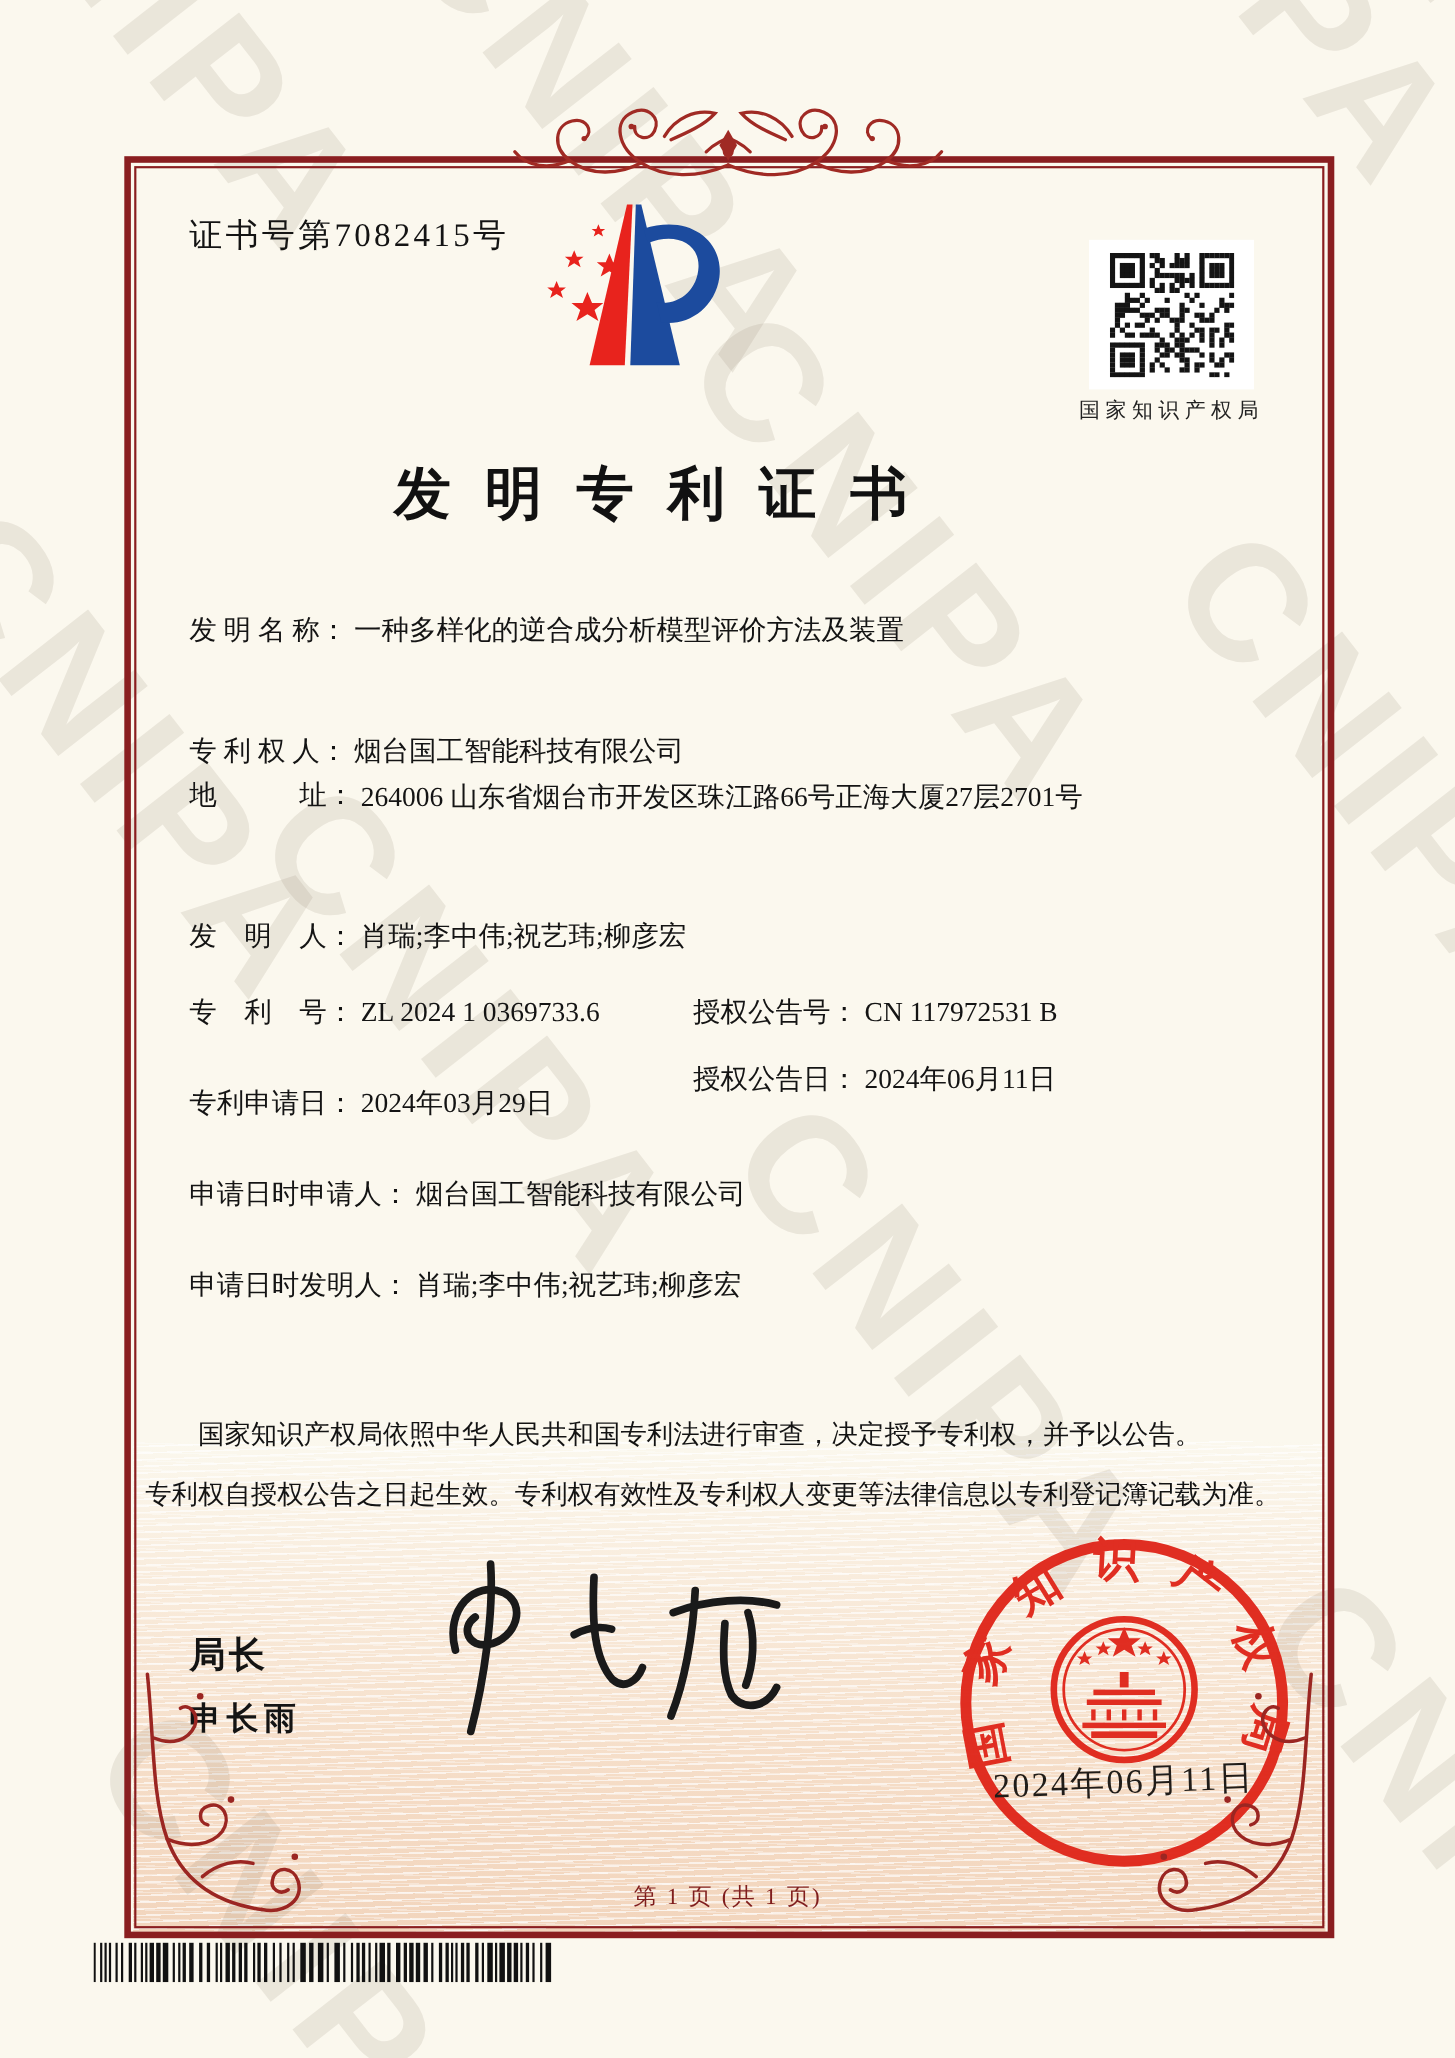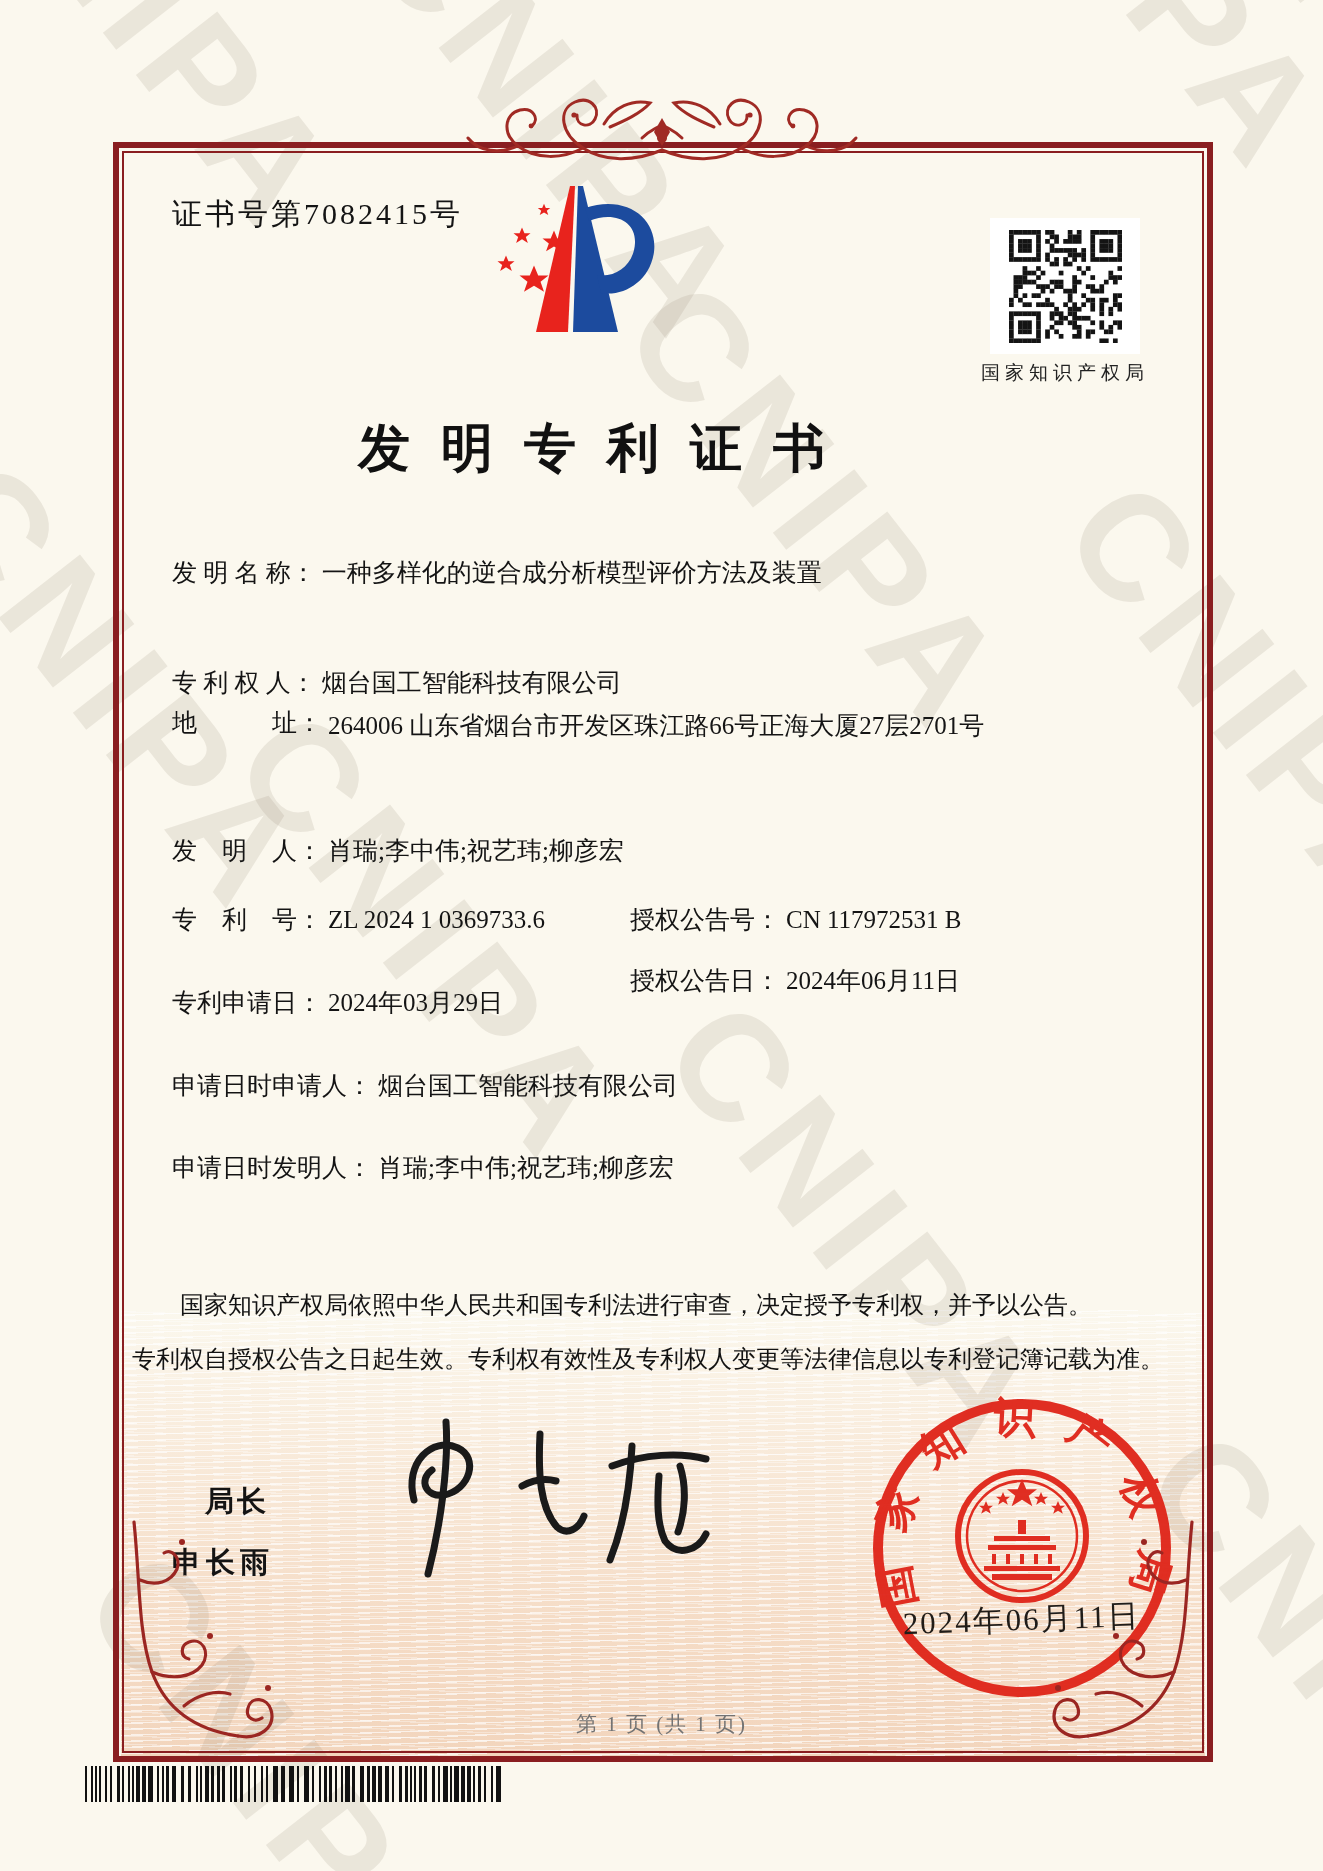--- a/index.html
+++ b/index.html
@@ -46,27 +46,27 @@
   .row-addr .lab{vertical-align:top;}
   .row-addr .val{display:inline-block;width:812px;line-height:39px;vertical-align:top;}
   .row-inventor{top:834px}
   .row-pno{top:903px}.row-pno2{left:630px;top:903px}
   .row-fdate{top:986px}.row-gdate{left:630px;top:964px}
   .row-app{top:1069px}.row-inv2{top:1151px}
   .legal{position:absolute;left:132px;top:1278px;width:1062px;font-size:24px;
          line-height:54px;color:#131313;}
   .legal .l1{text-indent:2em;}
   .sig-role{position:absolute;left:172px;top:1482px;font-family:"Liberation Sans",sans-serif;
-            font-weight:700;font-size:29px;letter-spacing:3px;margin-left:33px;}
+            font-weight:700;font-size:33px;letter-spacing:3px;}
   .sig-name{position:absolute;left:172px;top:1543px;font-family:"Liberation Sans",sans-serif;
             font-weight:700;font-size:29px;letter-spacing:5px;}
   .sig-script{position:absolute;left:372px;top:1408px;z-index:4;}
   .seal{position:absolute;left:862px;top:1388px;z-index:5;opacity:.95;}
   .footer-page{position:absolute;left:0;top:1710px;width:1323px;text-align:center;
-               font-size:21px;letter-spacing:2px;color:#737373;z-index:4;}
+               font-size:21px;letter-spacing:2px;color:#7f1d1d;z-index:4;}
   .barcode{position:absolute;left:85px;top:1766px;z-index:4;}
 </style>
 </head>
 <body>
 
 <div class="page">
 
   <svg width="0" height="0" style="position:absolute" aria-hidden="true">
     <defs>
       <polygon id="star5" points="0,-10 2.9,-3.1 10,-3.1 4.5,1.2 6.9,8.1 0,3.9 -6.9,8.1 -4.5,1.2 -10,-3.1 -2.9,-3.1"></polygon>

